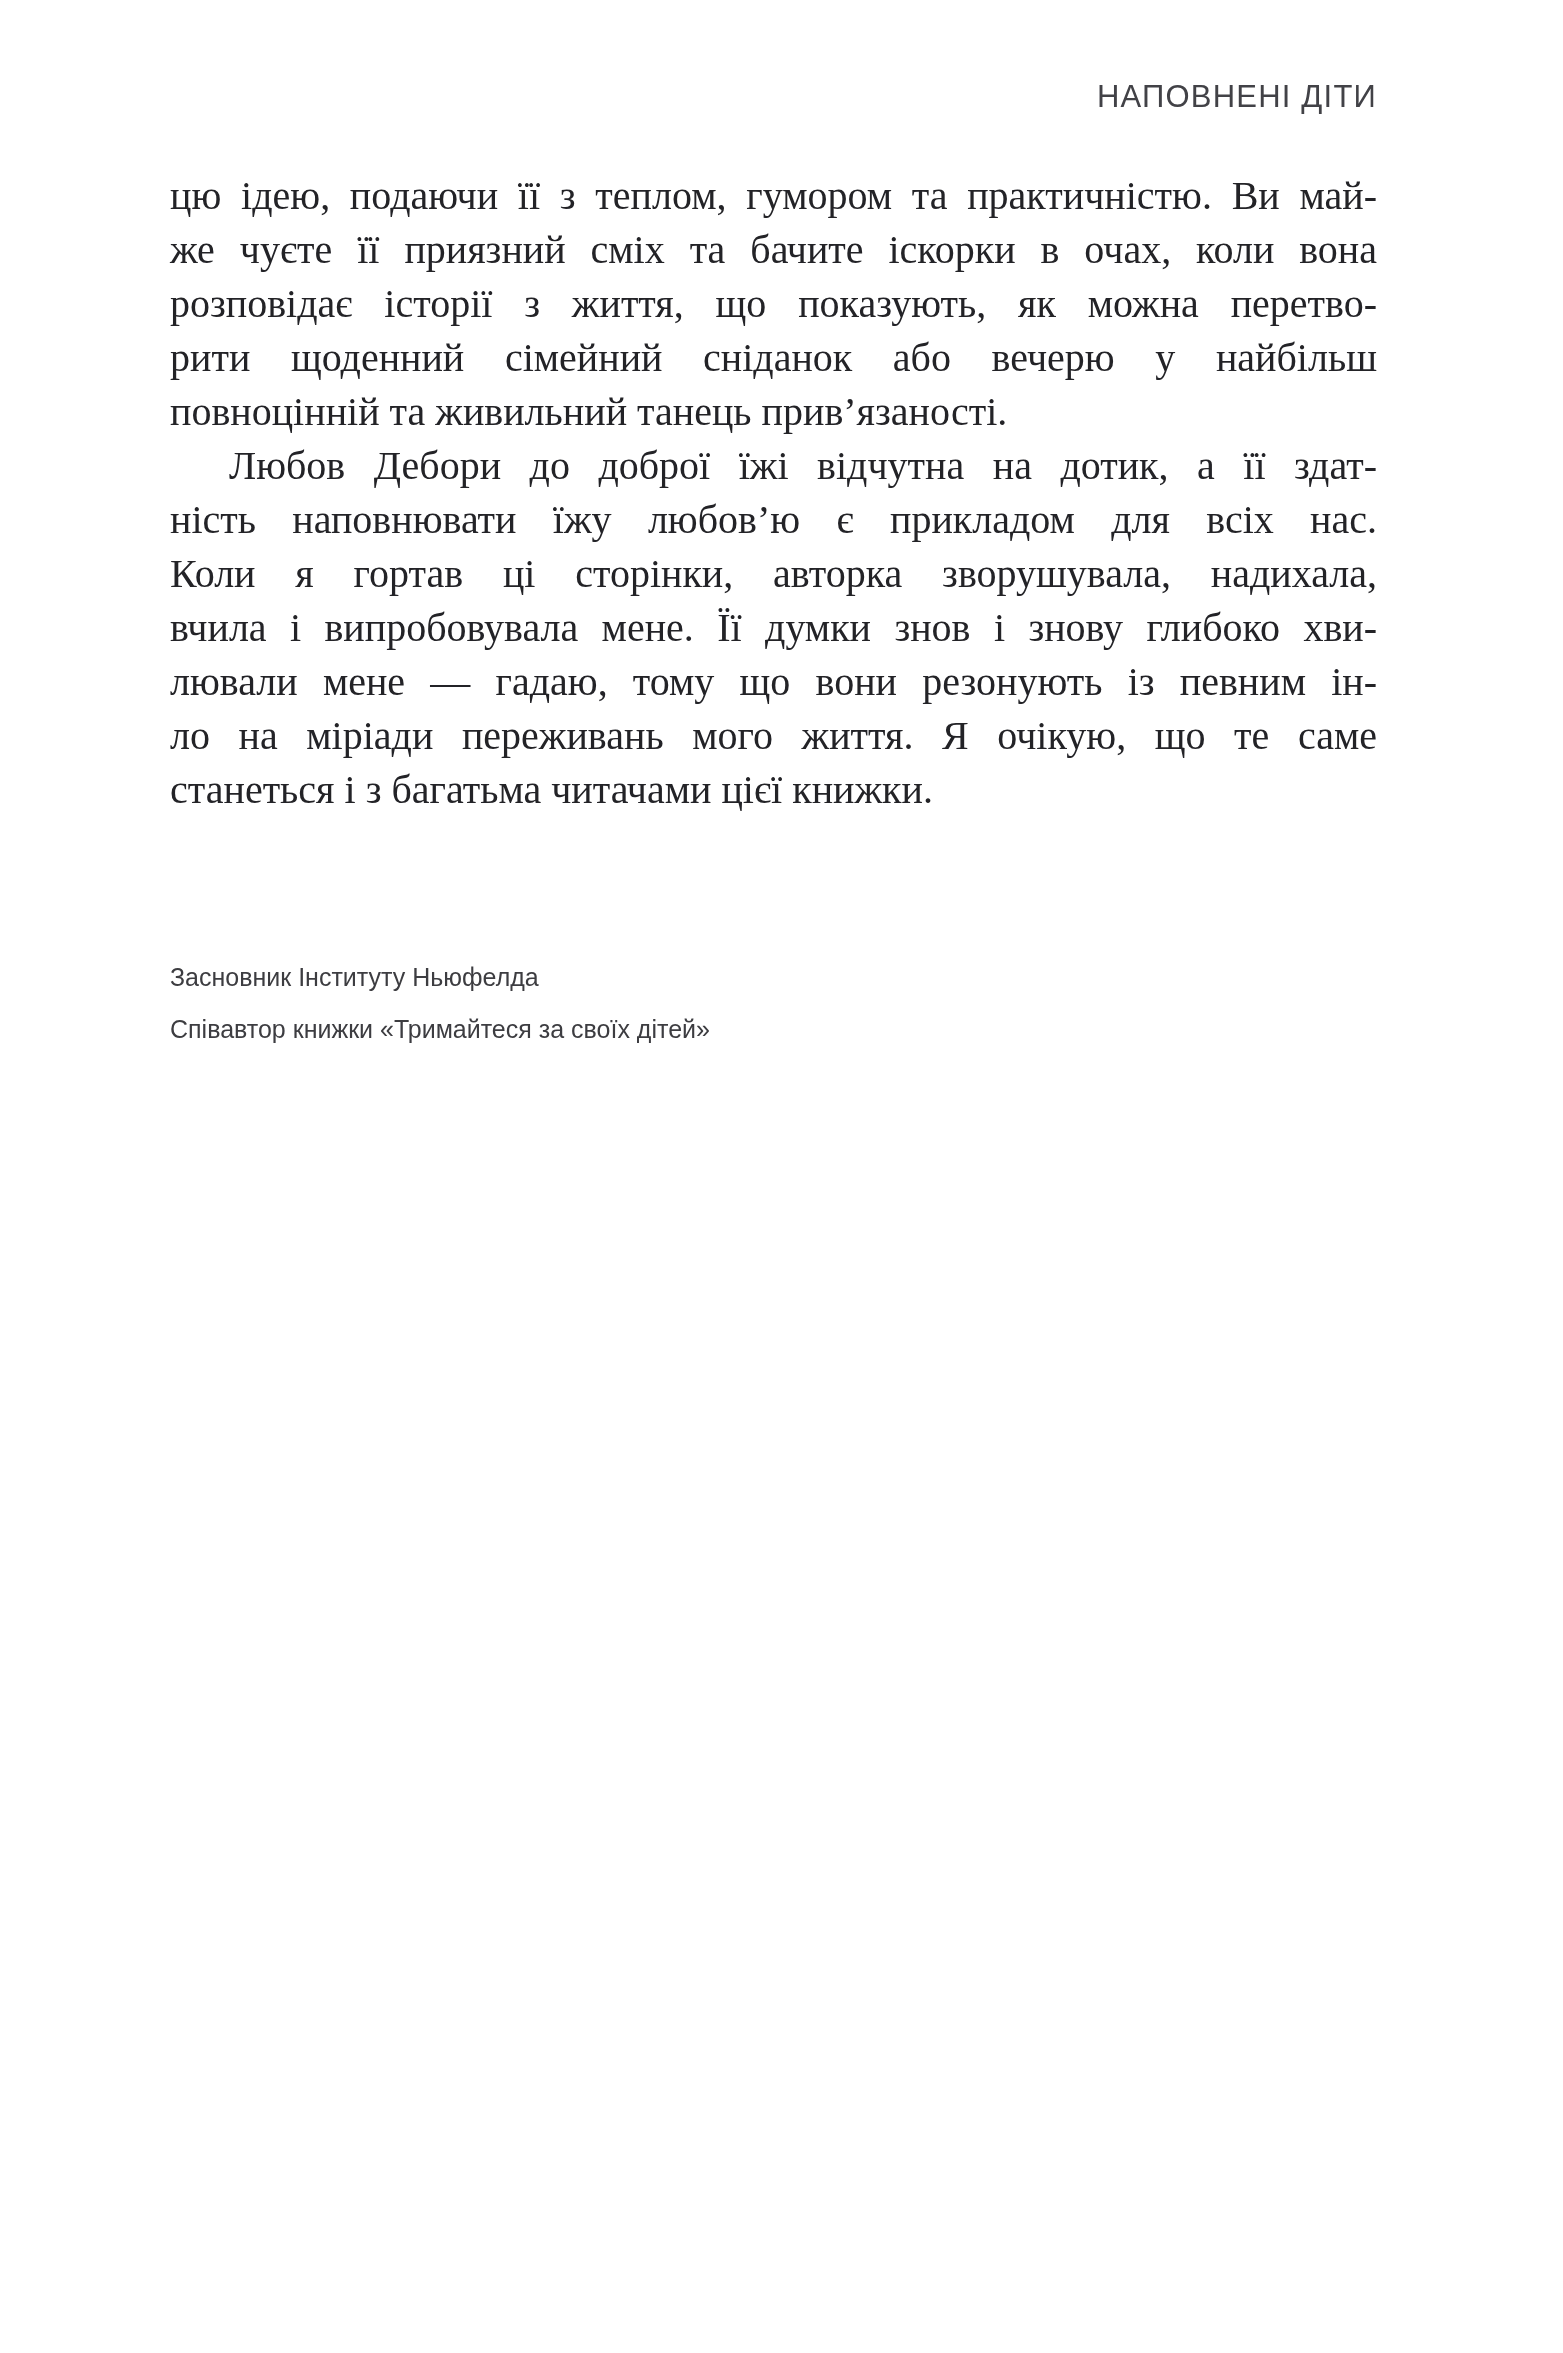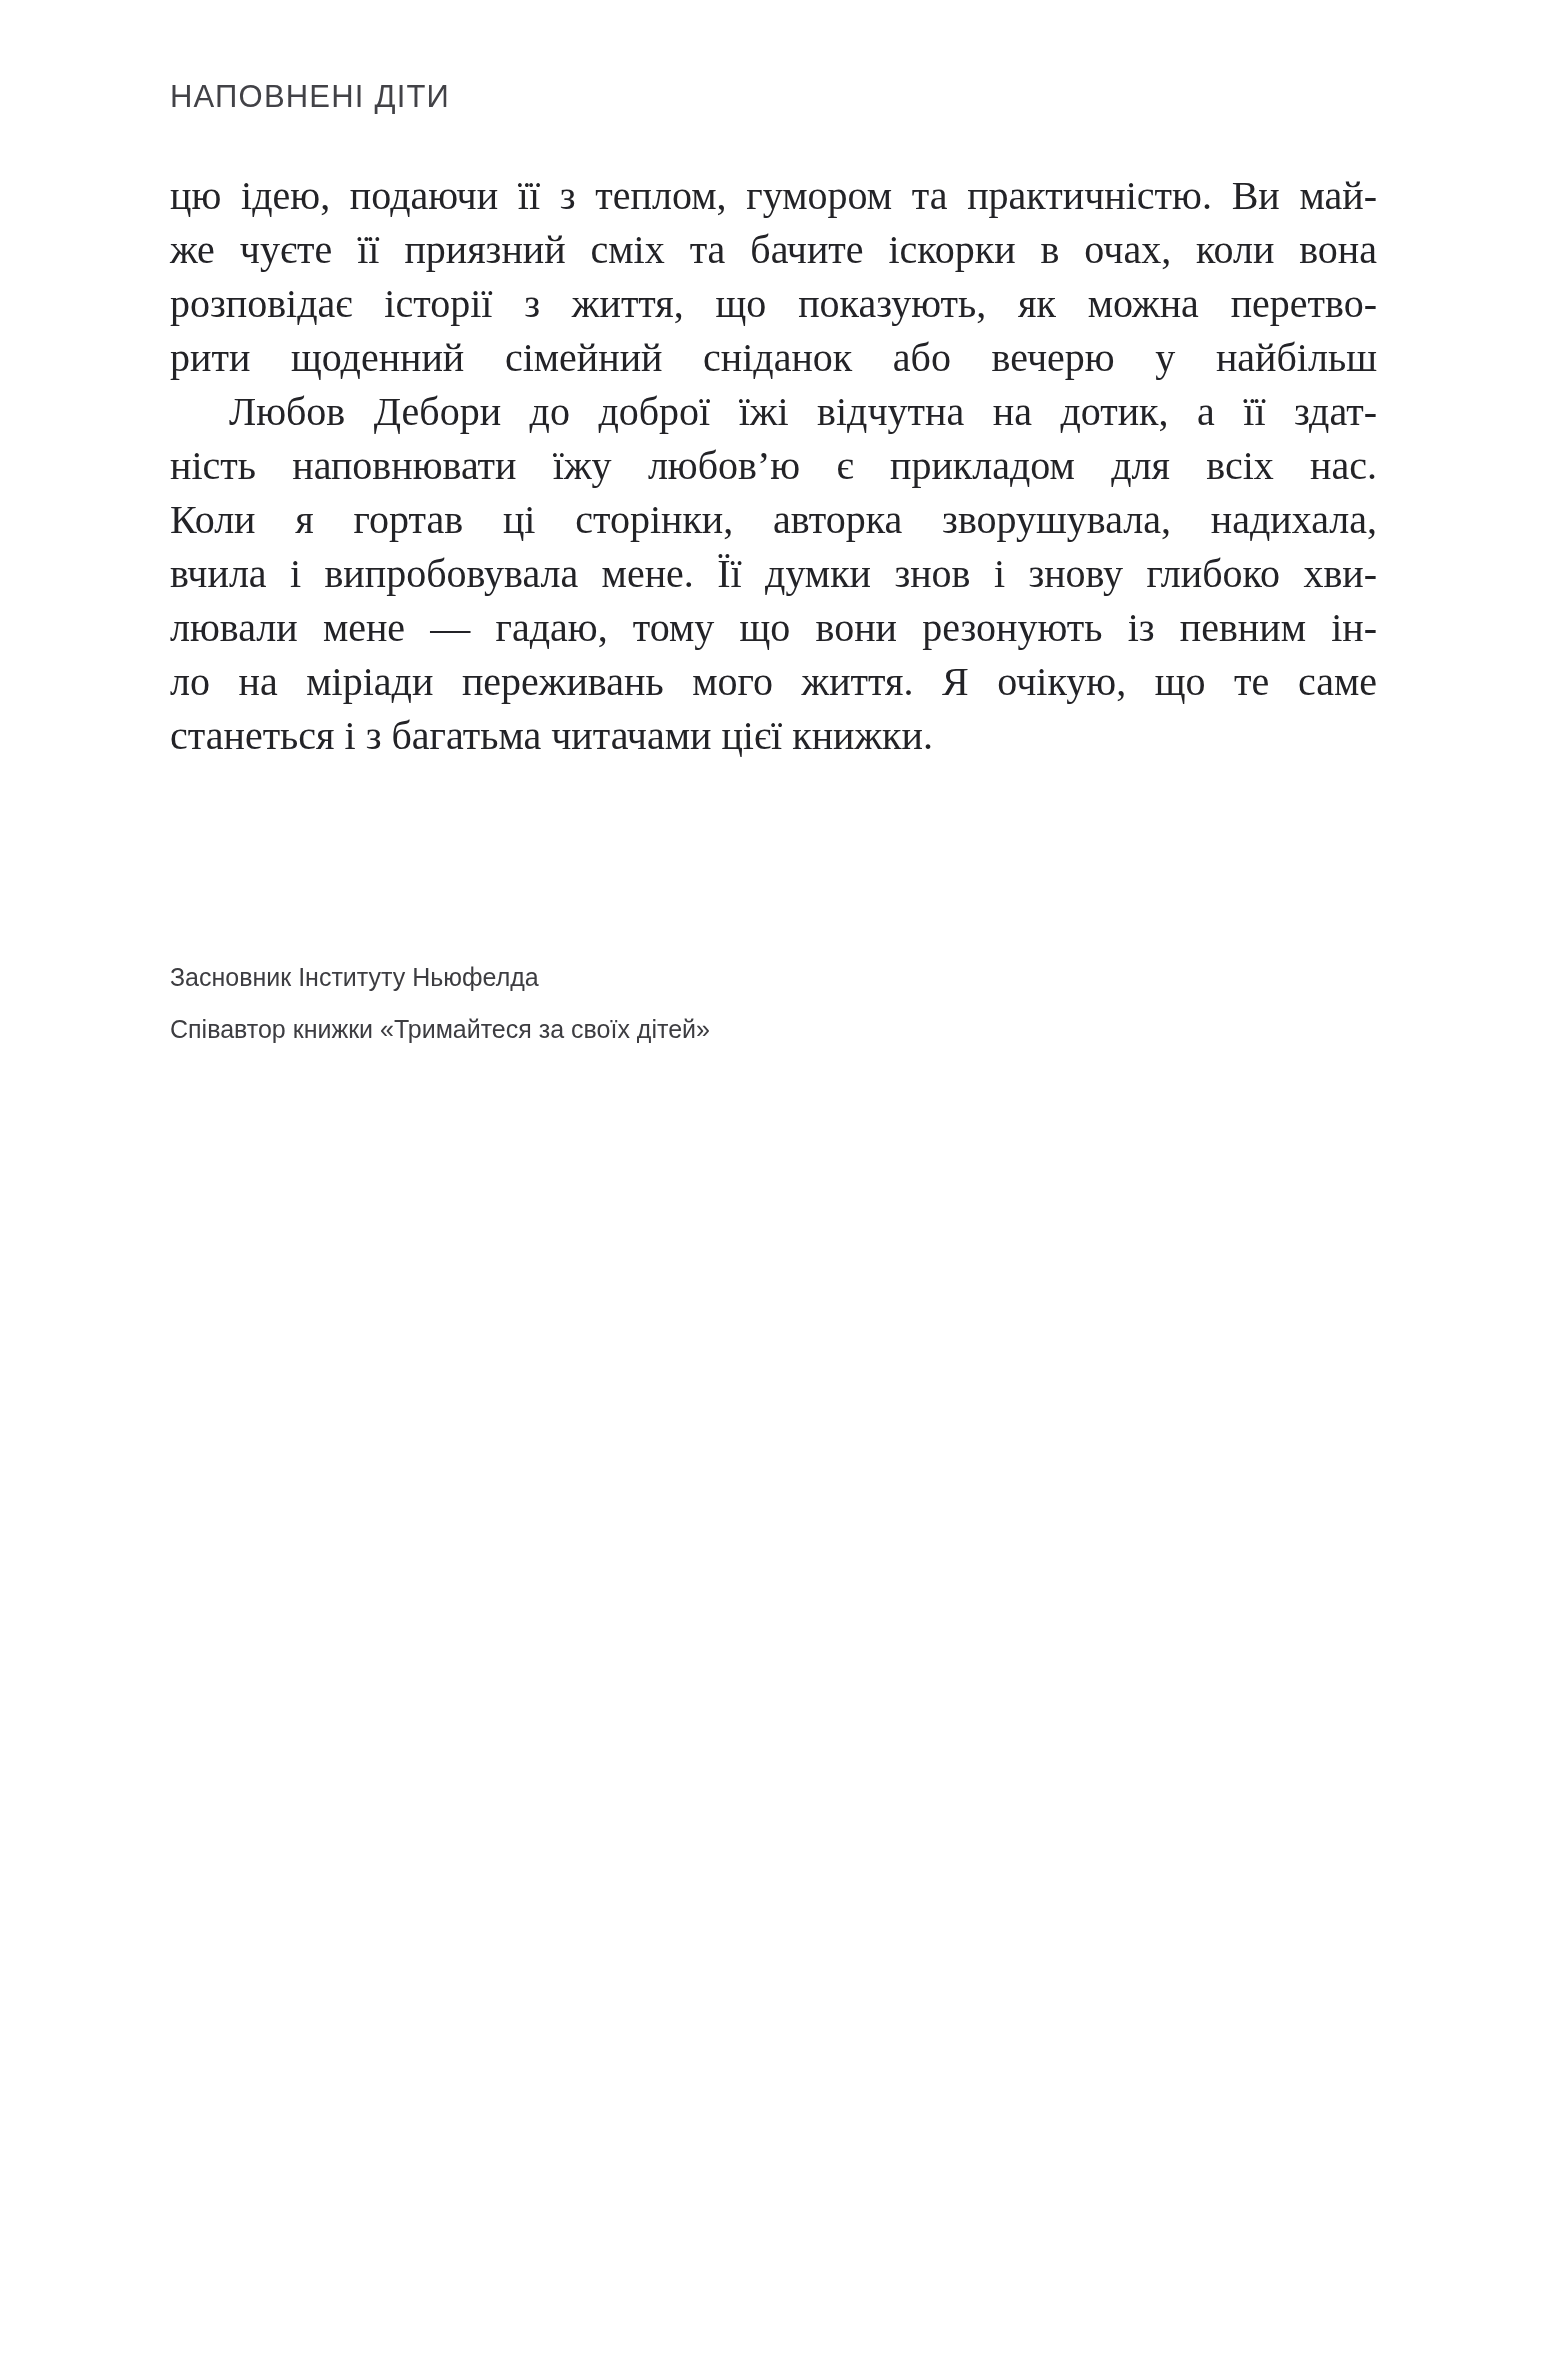--- a/index.html
+++ b/index.html
@@ -13,21 +13,21 @@
     height: 2354px;
     background: #ffffff;
     overflow: hidden;
   }
   
   .running-head {
     position: absolute;
     top: 80px;
     left: 170px;
     width: 1207px;
-    text-align: left;
+    text-align: right;
     font-family: "Liberation Sans", sans-serif;
     font-size: 31px;
     line-height: 33px;
     letter-spacing: 1.2px;
     color: #424247;
   }
   
   .body-text {
     position: absolute;
     top: 169px;
@@ -84,20 +84,21 @@
 
   <div class="running-head">НАПОВНЕНІ ДІТИ</div>
 
   <div class="body-text">
 
     <p class="para">
       <span class="tl">цю ідею, подаючи її з теплом, гумором та практичністю. Ви май-</span>
       <span class="tl">же чуєте її приязний сміх та бачите іскорки в очах, коли вона</span>
       <span class="tl">розповідає історії з життя, що показують, як можна перетво-</span>
       <span class="tl">рити щоденний сімейний сніданок або вечерю у найбільш</span>
+      <span class="tl last">повноцінній та живильний танець прив’язаності.</span>
     </p>
 
     <p class="para">
       <span class="tl indent">Любов Дебори до доброї їжі відчутна на дотик, а її здат-</span>
       <span class="tl">ність наповнювати їжу любов’ю є прикладом для всіх нас.</span>
       <span class="tl">Коли я гортав ці сторінки, авторка зворушувала, надихала,</span>
       <span class="tl">вчила і випробовувала мене. Її думки знов і знову глибоко хви-</span>
       <span class="tl">лювали мене — гадаю, тому що вони резонують із певним ін-</span>
       <span class="tl">ло на міріади переживань мого життя. Я очікую, що те саме</span>
       <span class="tl last">станеться і з багатьма читачами цієї книжки.</span>

